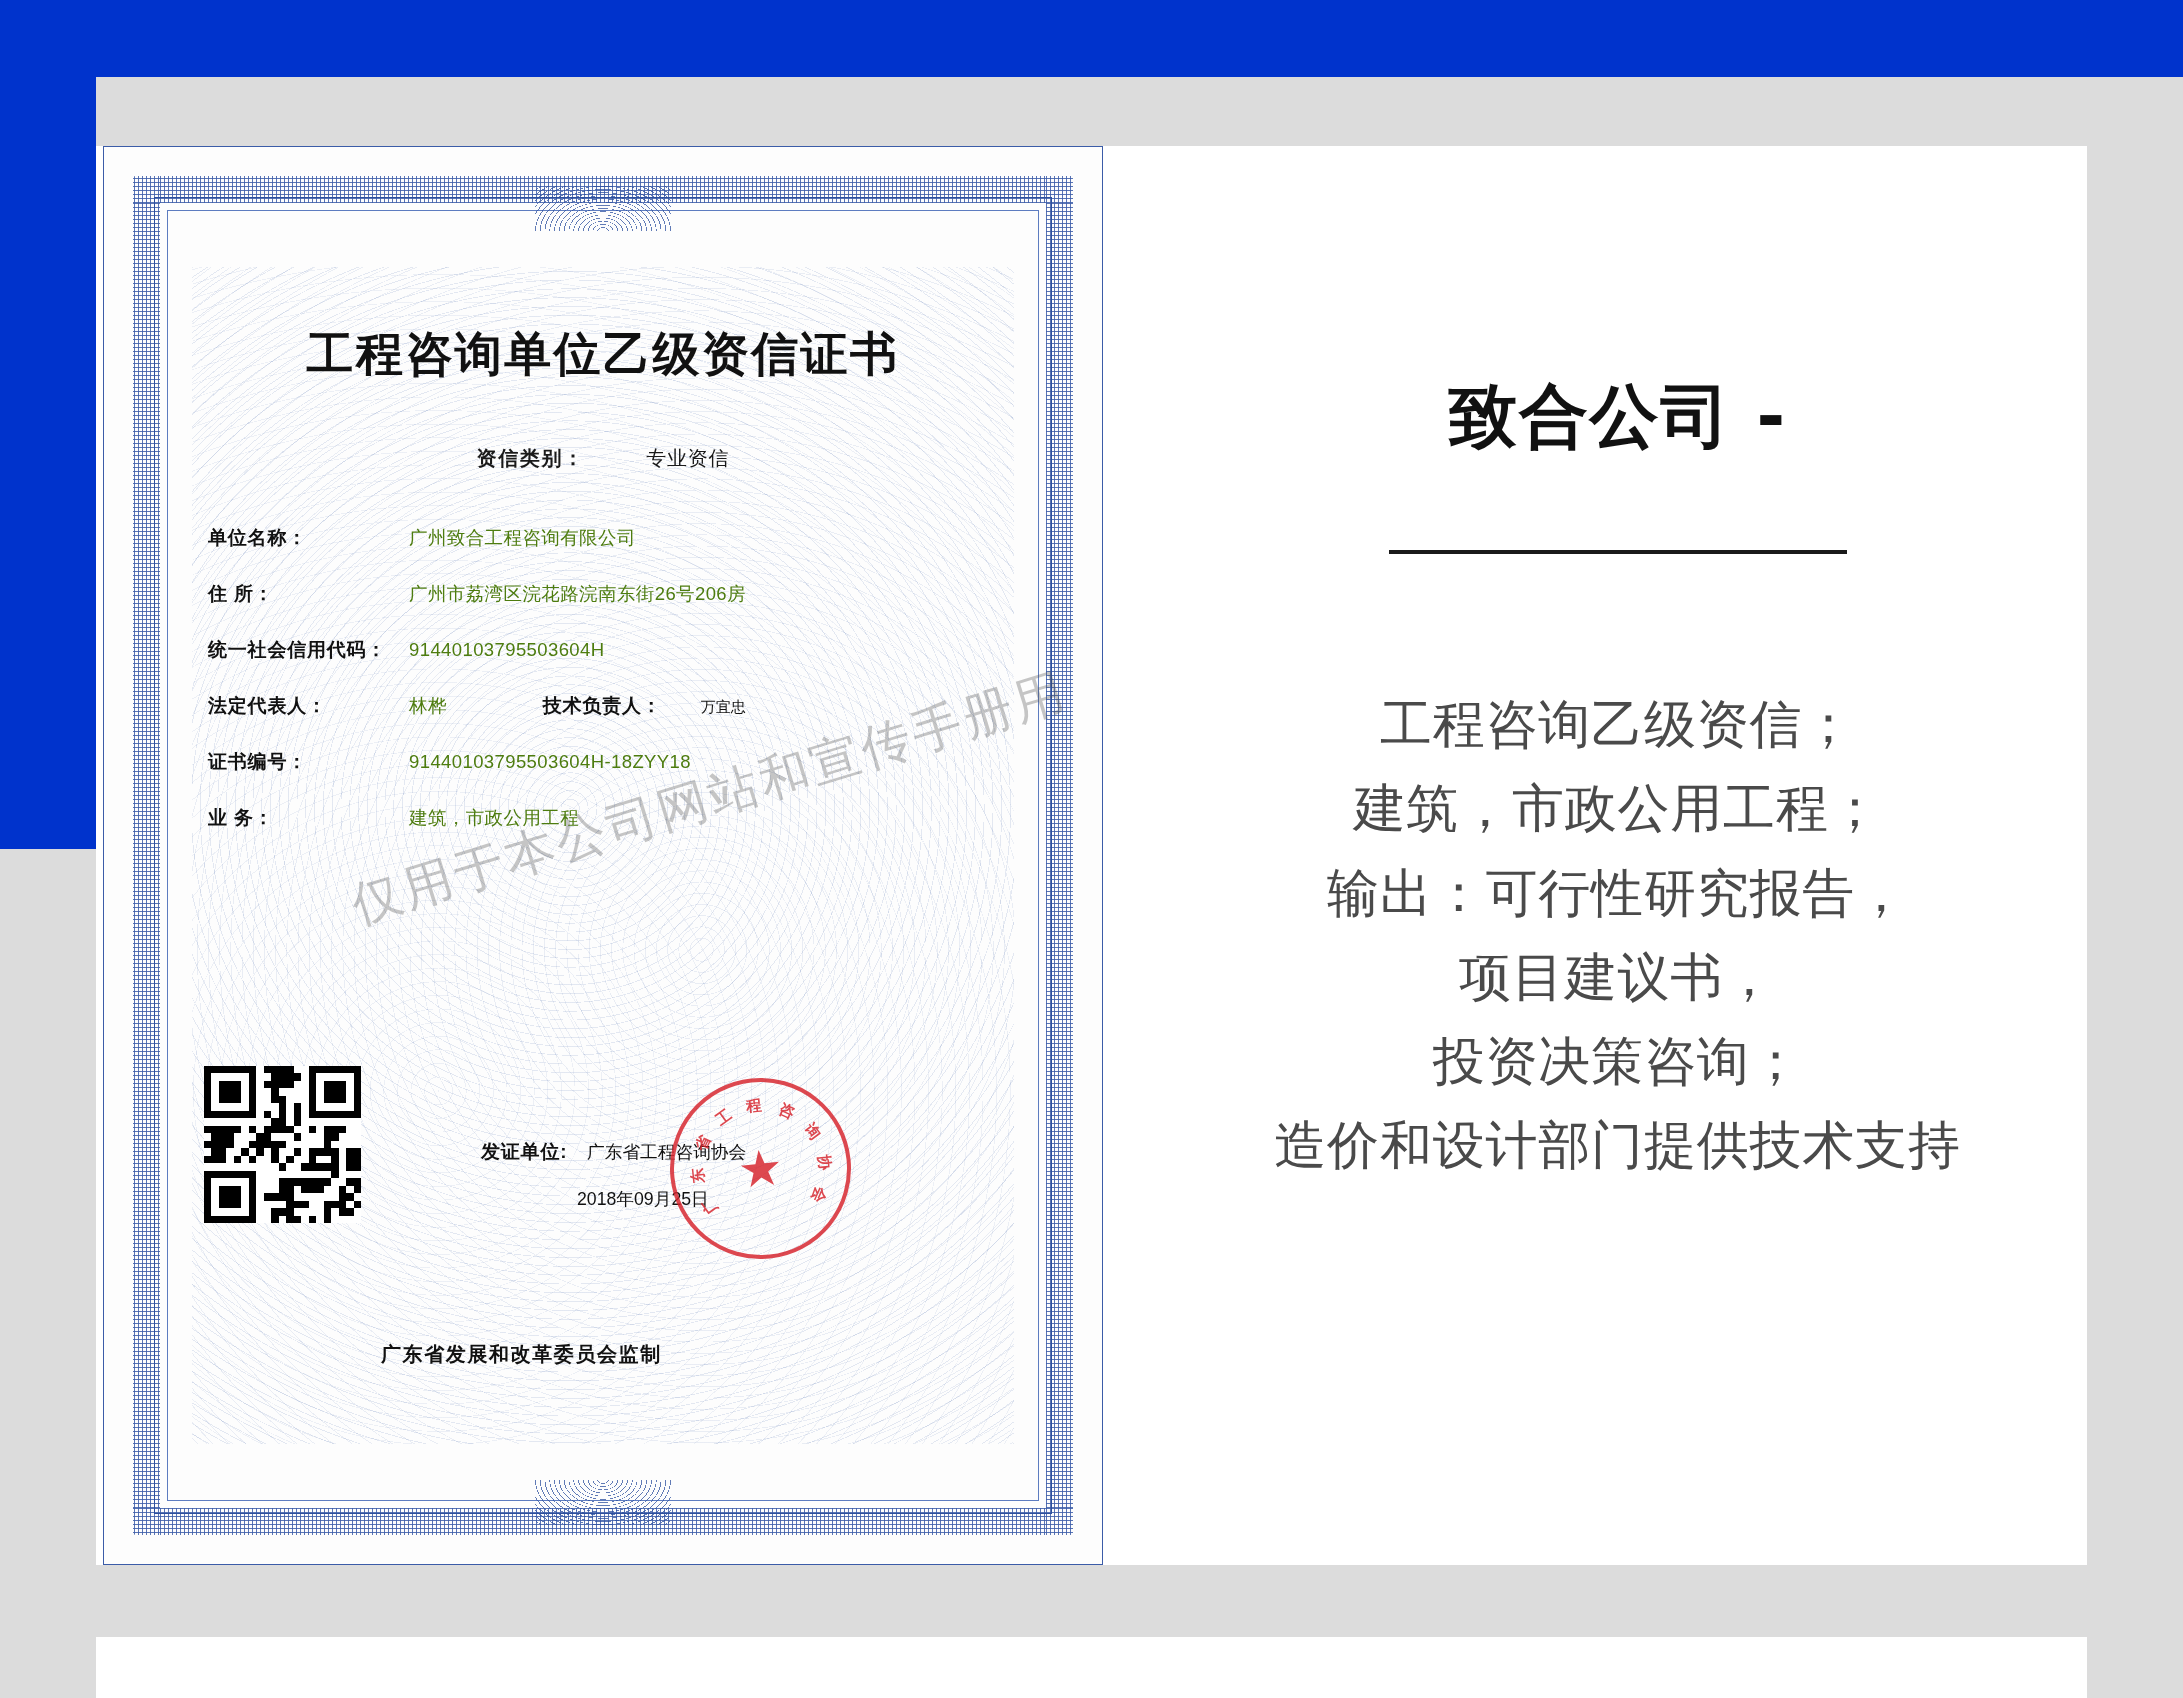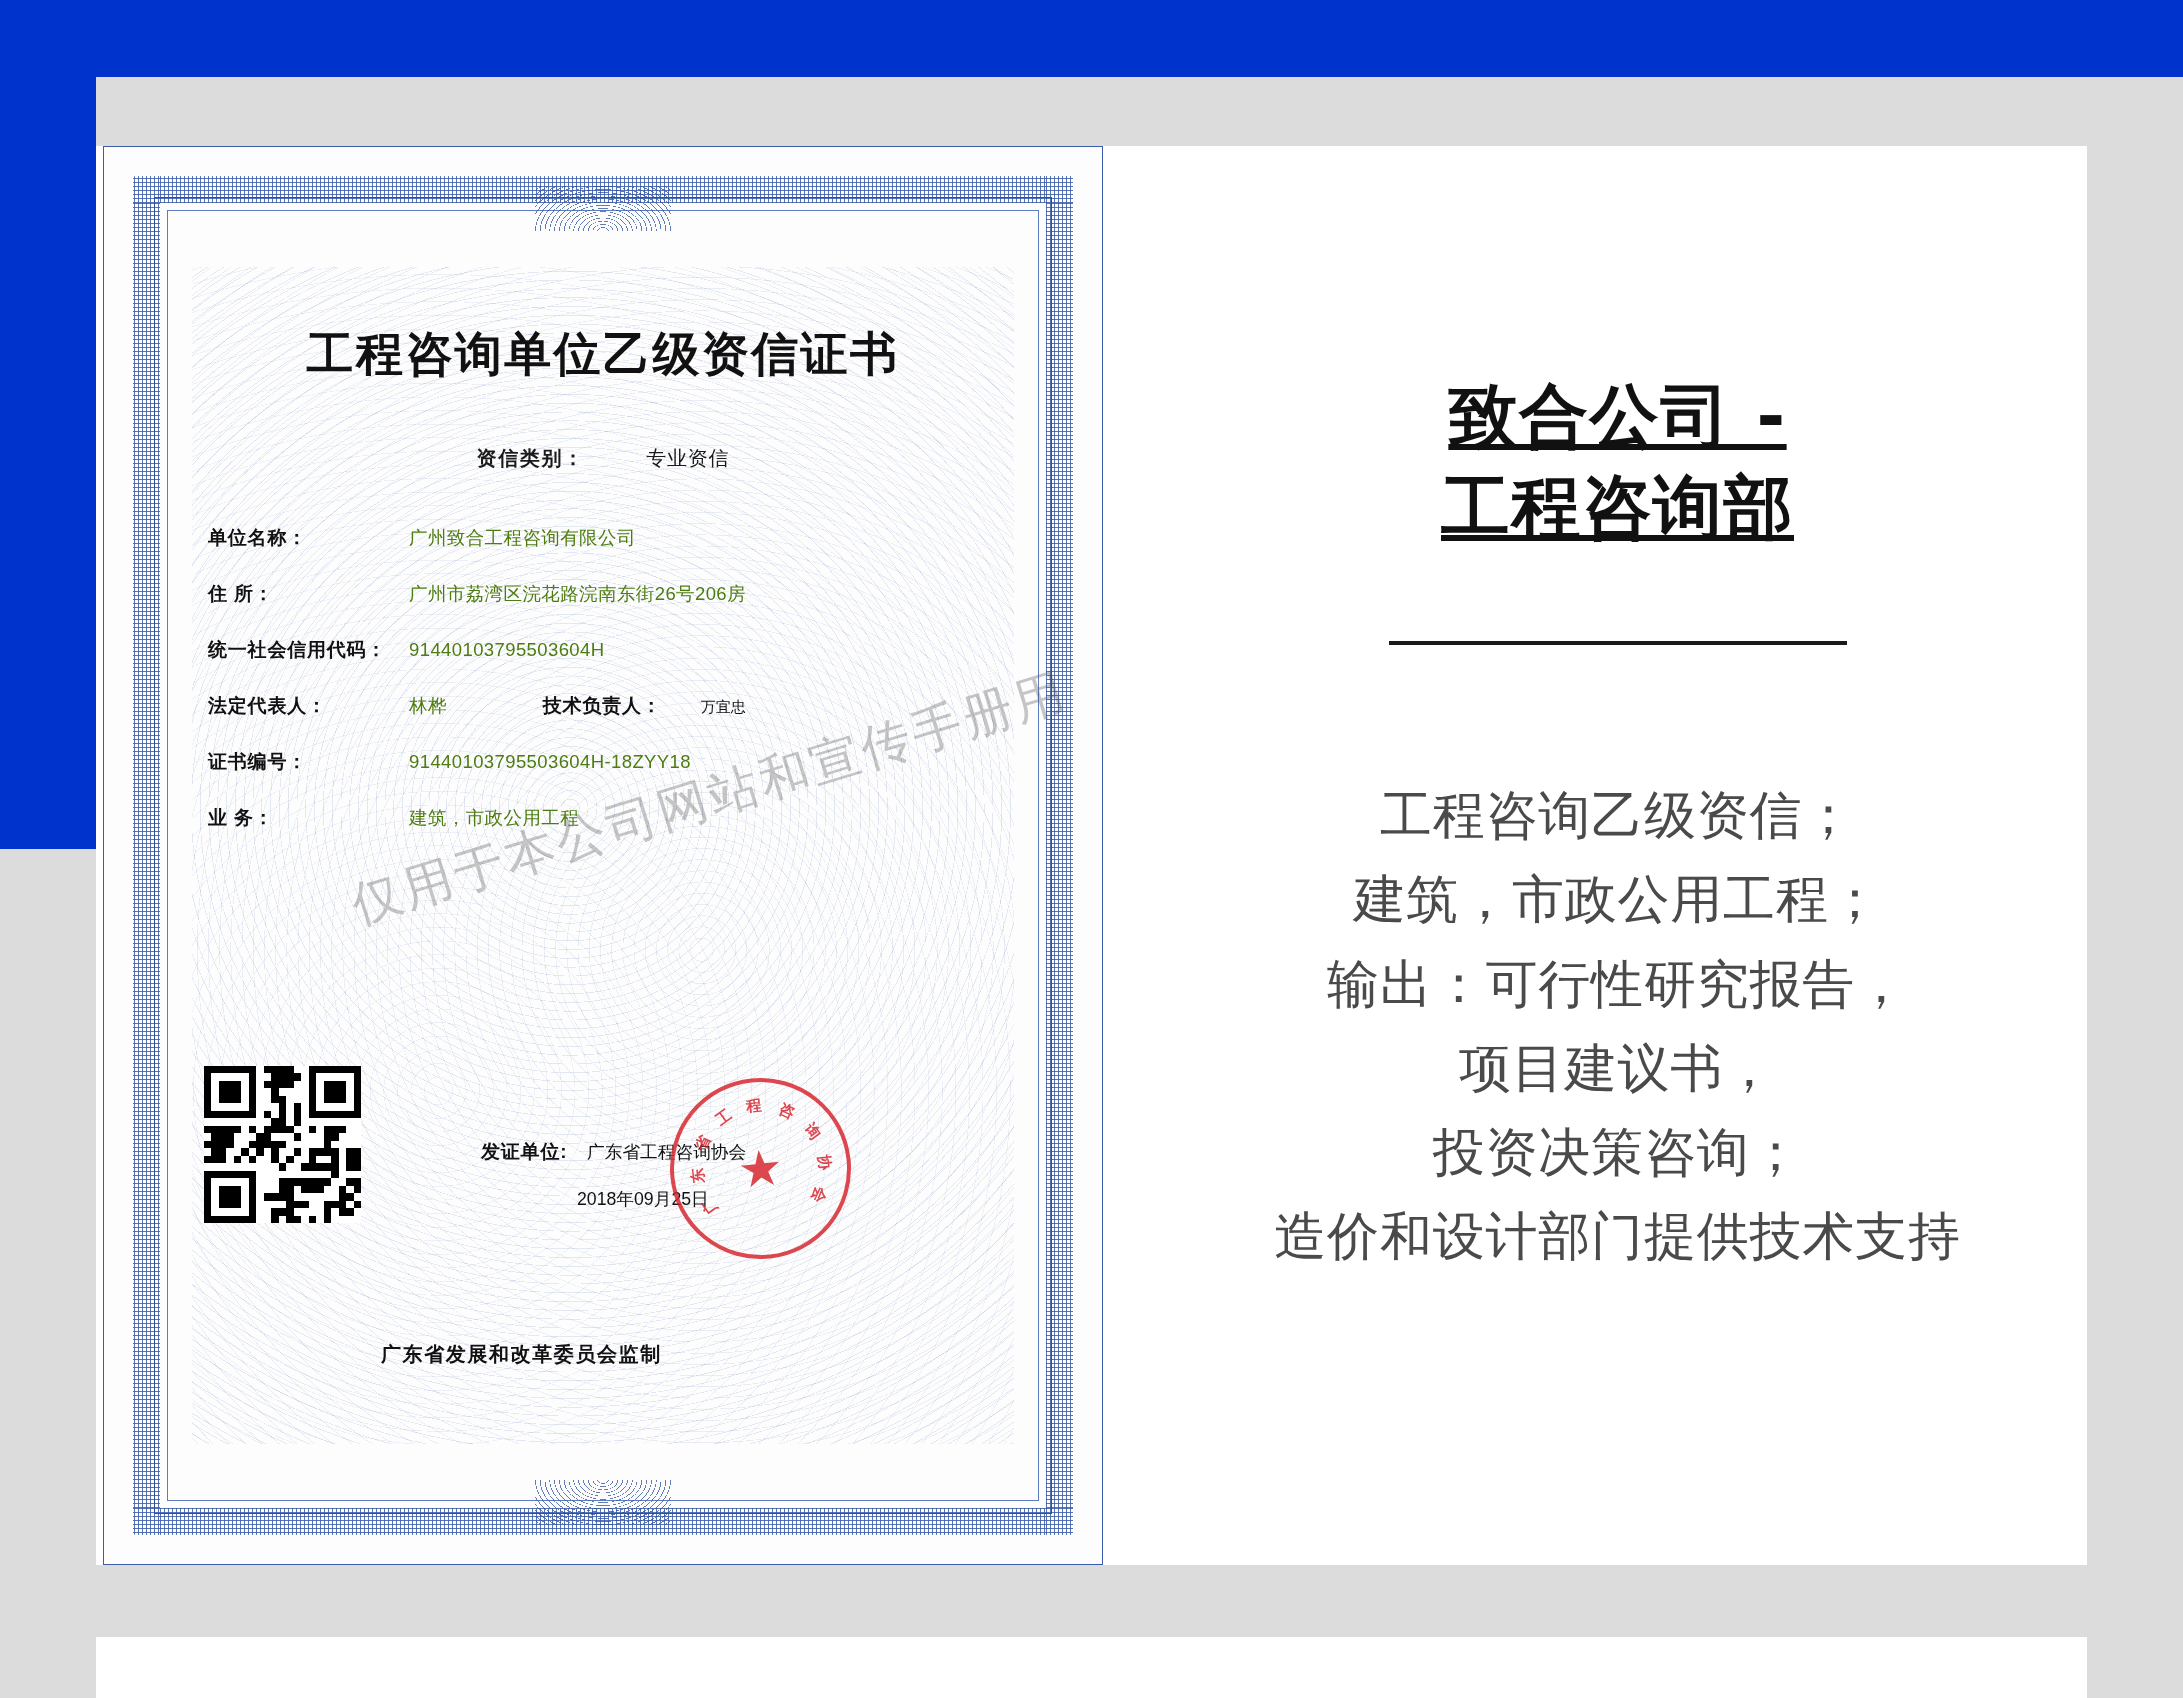--- a/index.html
+++ b/index.html
@@ -280,21 +280,20 @@
     text-align: center;
   }
   #rp-title {
     margin-top: 225px;
     font-size: 69px;
     font-weight: bold;
     line-height: 1.32;
     color: #111111;
     letter-spacing: 1.6px;
     font-family: "DejaVu Sans", sans-serif;
-    text-decoration: underline;
   }
   #rp-divider {
     width: 458px;
     height: 4px;
     background: #1a1a1a;
     margin: 88px auto 0 auto;
   }
   #rp-body {
     margin-top: 128px;
     font-size: 52px;
@@ -847,21 +846,20 @@
       <div id="supervisor">广东省发展和改革委员会监制</div>
 
       <div id="watermark">仅用于本公司网站和宣传手册用</div>
 
     </div>
   </div>
 
   <div id="right-panel">
     <div id="rp-title">
       <div>致合公司 -</div>
-      <div>工程咨询部</div>
     </div>
     <div id="rp-divider"></div>
     <div id="rp-body">
       <div>工程咨询乙级资信；</div>
       <div>建筑，市政公用工程；</div>
       <div>输出：可行性研究报告，</div>
       <div>项目建议书，</div>
       <div>投资决策咨询；</div>
       <div>造价和设计部门提供技术支持</div>
     </div>

